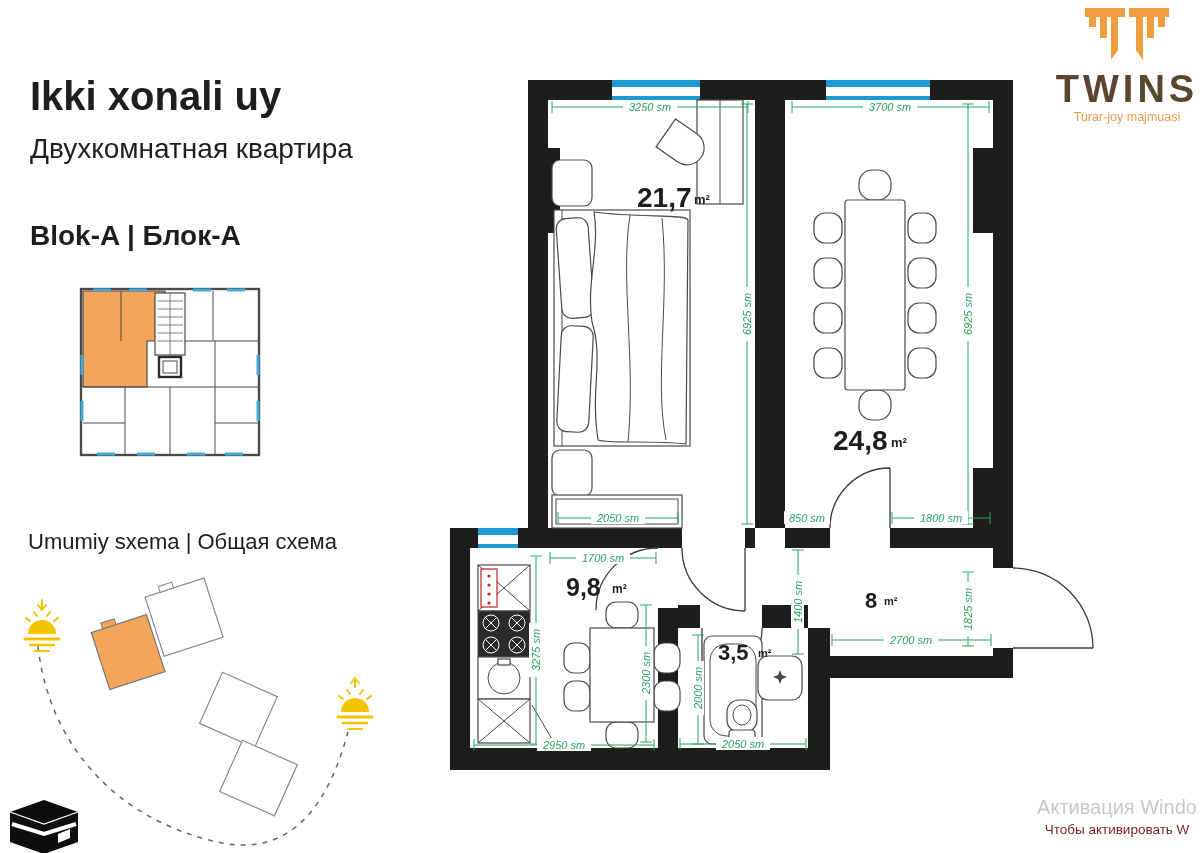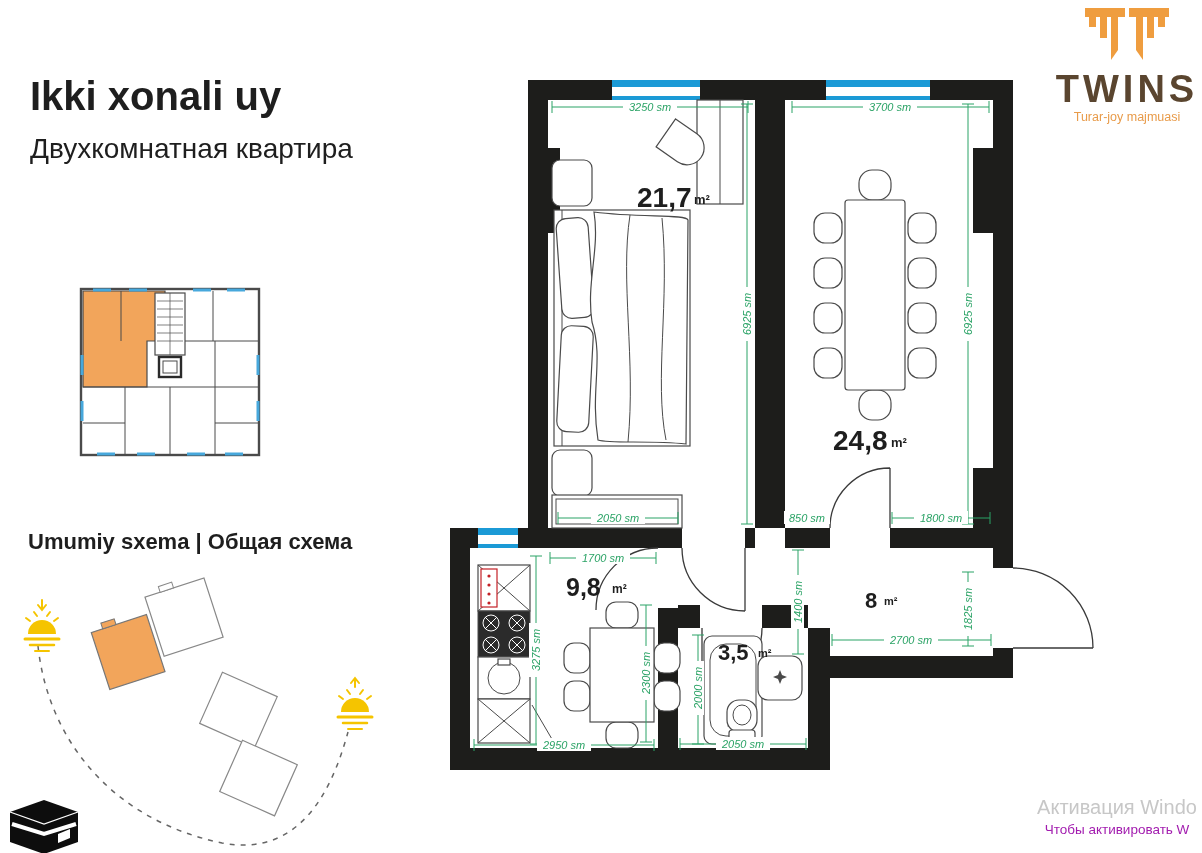--- a/index.html
+++ b/index.html
@@ -4,43 +4,44 @@
 <style>
   html,body{margin:0;padding:0;background:#fff;}
   .page{position:relative;width:1202px;height:853px;background:#fff;overflow:hidden;
         font-family:"Liberation Sans",sans-serif;color:#1e1e1e;}
   .abs{position:absolute;}
   .area-title{left:30px;top:4px;font-size:47px;font-weight:700;letter-spacing:1px;}
   .area-title sup{font-size:26px;}
   .title-uz{left:30px;top:74px;font-size:40px;font-weight:700;}
   .title-ru{left:30px;top:133px;font-size:28px;font-weight:400;}
   .block-label{left:30px;top:220px;font-size:28px;font-weight:700;}
-  .scheme-label{left:28px;top:529px;font-size:22px;font-weight:700;text-align:right;}
+  .scheme-label{left:28px;top:529px;font-size:22px;font-weight:400;text-align:right;}
   svg text{font-family:"Liberation Sans",sans-serif;}
   .wall{fill:#1D1D1B;}
   .win{fill:#1B9AD6;}
   .dim{stroke:#2BA366;stroke-width:1;fill:none;}
   .dimt{font-size:11px;font-style:italic;fill:#2BA366;}
   .dimbg{fill:#ffffff;}
   .furn{stroke:#4a4a4a;stroke-width:1.2;fill:#ffffff;}
   .furnl{stroke:#4a4a4a;stroke-width:1;fill:none;}
   .door{stroke:#3a3a3a;stroke-width:1.3;fill:none;}
   .rn{font-weight:700;fill:#1e1e1e;}
   .mini{stroke:#4a4a4a;fill:none;}
   .watermark{right:0;bottom:16px;width:170px;overflow:hidden;white-space:nowrap;text-align:center;}
   .wm1{font-size:20px;color:#c7c7c7;}
-  .wm2{font-size:13.5px;color:#a21caf;margin-top:3px;}
+  .wm2{font-size:13.5px;color:#7f1d1d;margin-top:3px;}
 </style>
 </head>
 <body>
 
 <div class="page">
 
   <div class="abs title-uz">Ikki xonali uy</div>
   <div class="abs title-ru">Двухкомнатная квартира</div>
+  <div class="abs block-label">Blok-A | Блок-А</div>
   <div class="abs scheme-label">Umumiy sxema | Общая схема</div>
 
   <svg class="abs" style="left:75px;top:283px" width="190" height="190" viewBox="0 0 190 190">
     <rect x="6" y="6" width="178" height="166" class="mini" stroke-width="2.4" fill="#fff"></rect>
     <path d="M8,8 H90 V58 H72 V104 H8 Z" fill="#F2A55B" stroke="#4a4a4a" stroke-width="1.2"></path>
     <g class="mini" stroke-width="1">
       <path d="M46,8 V58 M138,8 V58 M100,58 H184 M8,104 H184 M95,104 V172 M50,104 V172 M140,104 V172 M140,58 V104 M8,140 H50 M140,140 H184"></path>
     </g>
     <g>
       <rect x="80" y="10" width="30" height="62" fill="#fff" stroke="#4a4a4a" stroke-width="1.2"></rect>

